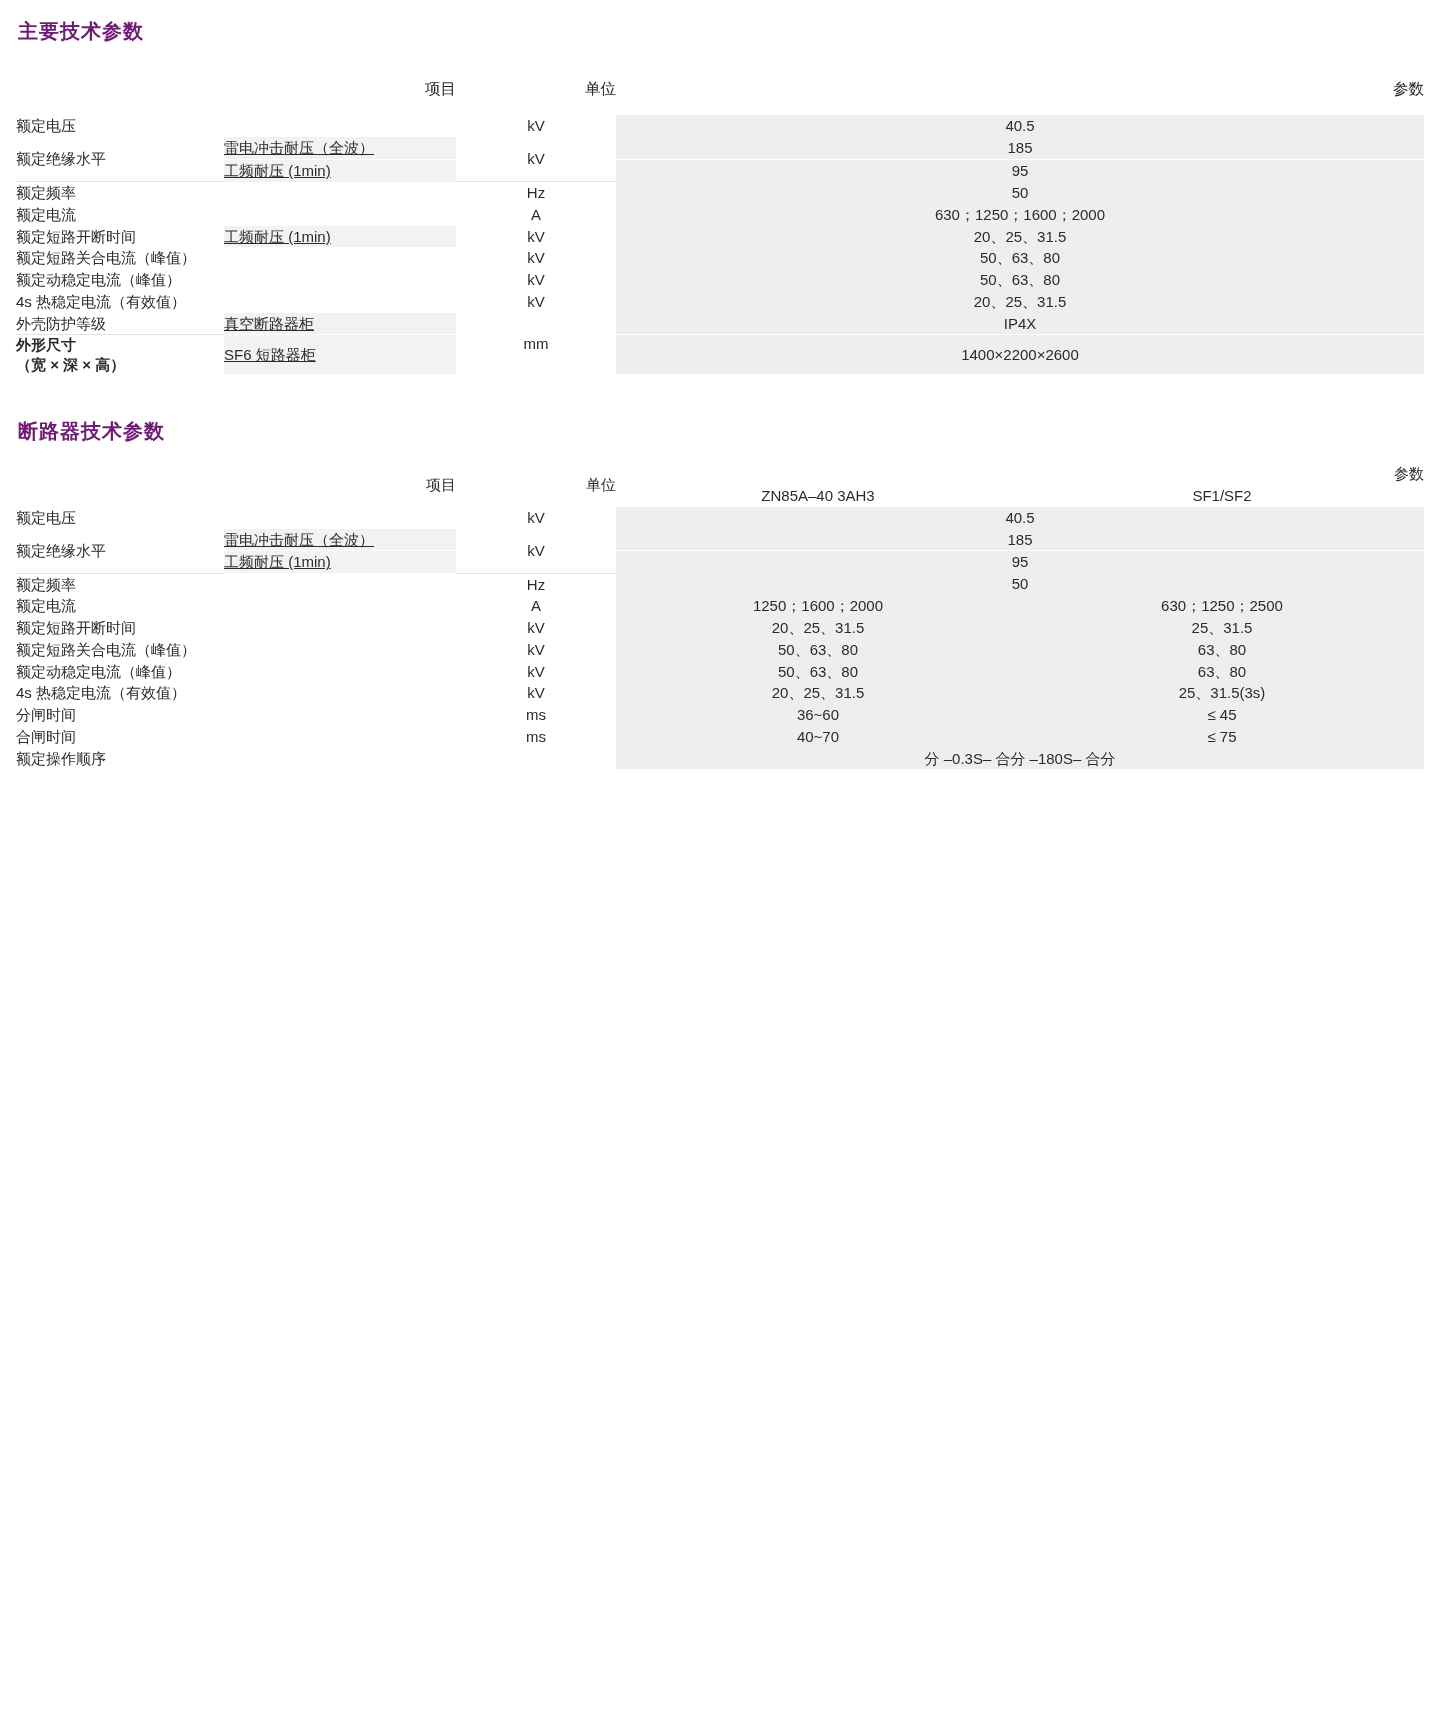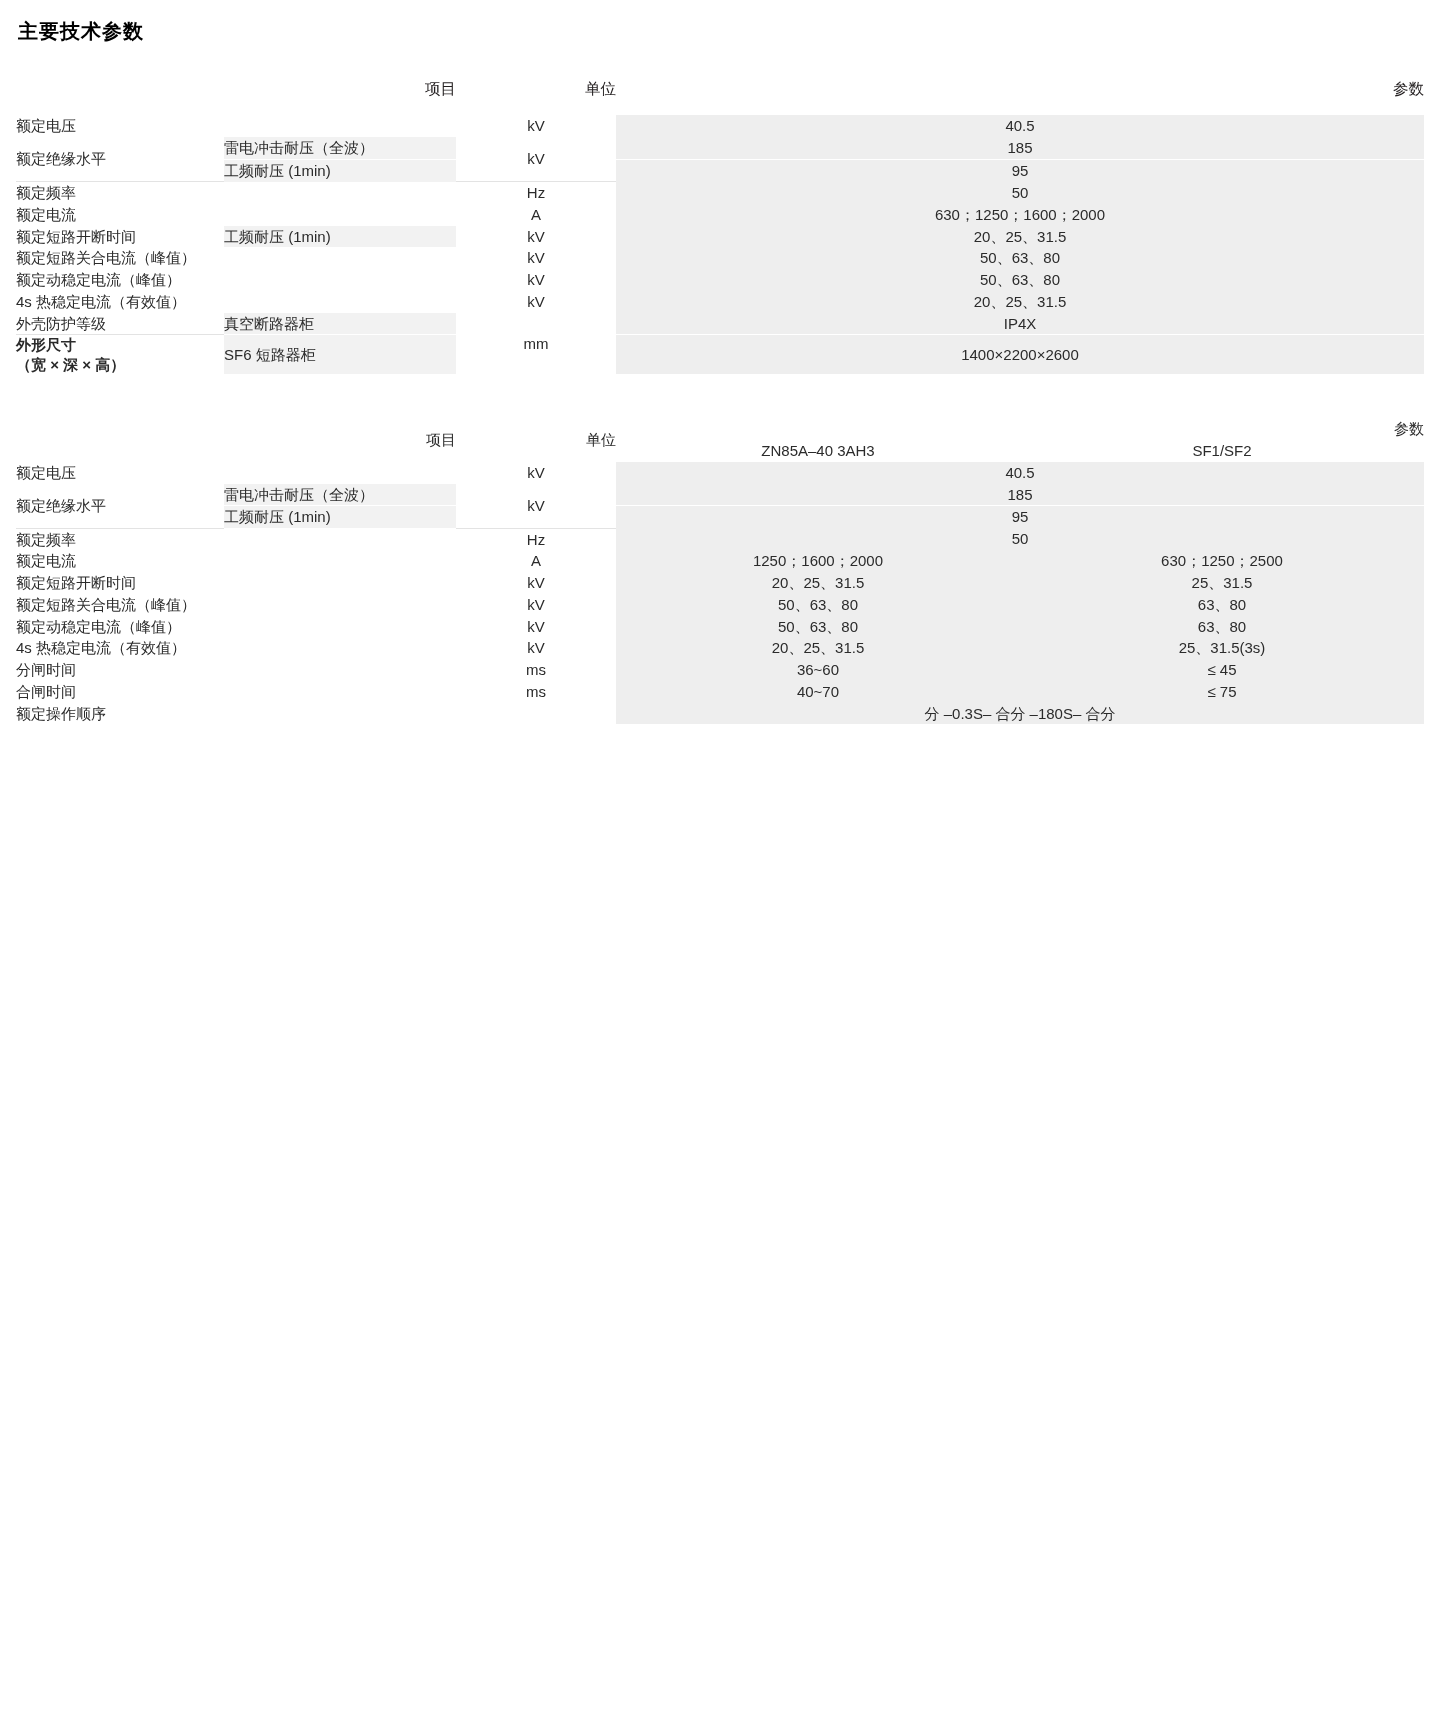--- a/index.html
+++ b/index.html
@@ -16,21 +16,21 @@
   }
   .page {
     width: 1440px;
     box-sizing: border-box;
     padding: 18px 16px 24px 16px;
   }
   .section {
     margin-bottom: 44px;
   }
   .section-title {
-    color: #000000;
+    color: #701a75;
     font-size: 20px;
     font-weight: 700;
     letter-spacing: 1px;
     margin: 0 0 18px 2px;
   }
   table.spec {
     width: 1408px;
     border-collapse: collapse;
     table-layout: fixed;
     font-size: 15px;
@@ -63,20 +63,21 @@
     padding-bottom: 15px;
   }
   .rowline td {
     border-bottom: 1px solid #e3e3e3;
   }
   .grey {
     background: #eeeeee;
   }
   .sub-grey {
     background: #f2f2f2;
+    text-decoration: underline;
   }
   .v-mid { vertical-align: middle; }
   .sep-left { border-left: 1px solid #ffffff; margin-top: 19px; }
   .param-head-bottom {
     border-bottom: 1px solid #e8403a;
   }
   .param-sub {
     border-bottom: 1px solid #e8403a;
   }
   .two-line { line-height: 1.3; }
@@ -169,20 +170,21 @@
           <td class="cell c-left v-mid two-line" style="white-space:pre-line;font-weight:bold;">外形尺寸
 （宽 × 深 × 高）</td>
           <td class="cell c-left v-mid sub-grey">SF6 短路器柜</td>
           <td class="cell c-center v-mid grey">1400×2200×2600</td>
         </tr>
       </tbody>
     </table>
   </div>
 
   <div class="section">
+    <h2 class="section-title">断路器技术参数</h2>
 
     <table class="spec">
       <colgroup>
         <col style="width:208px">
         <col style="width:232px">
         <col style="width:160px">
         <col style="width:404px">
         <col style="width:404px">
       </colgroup>
       <tbody>

